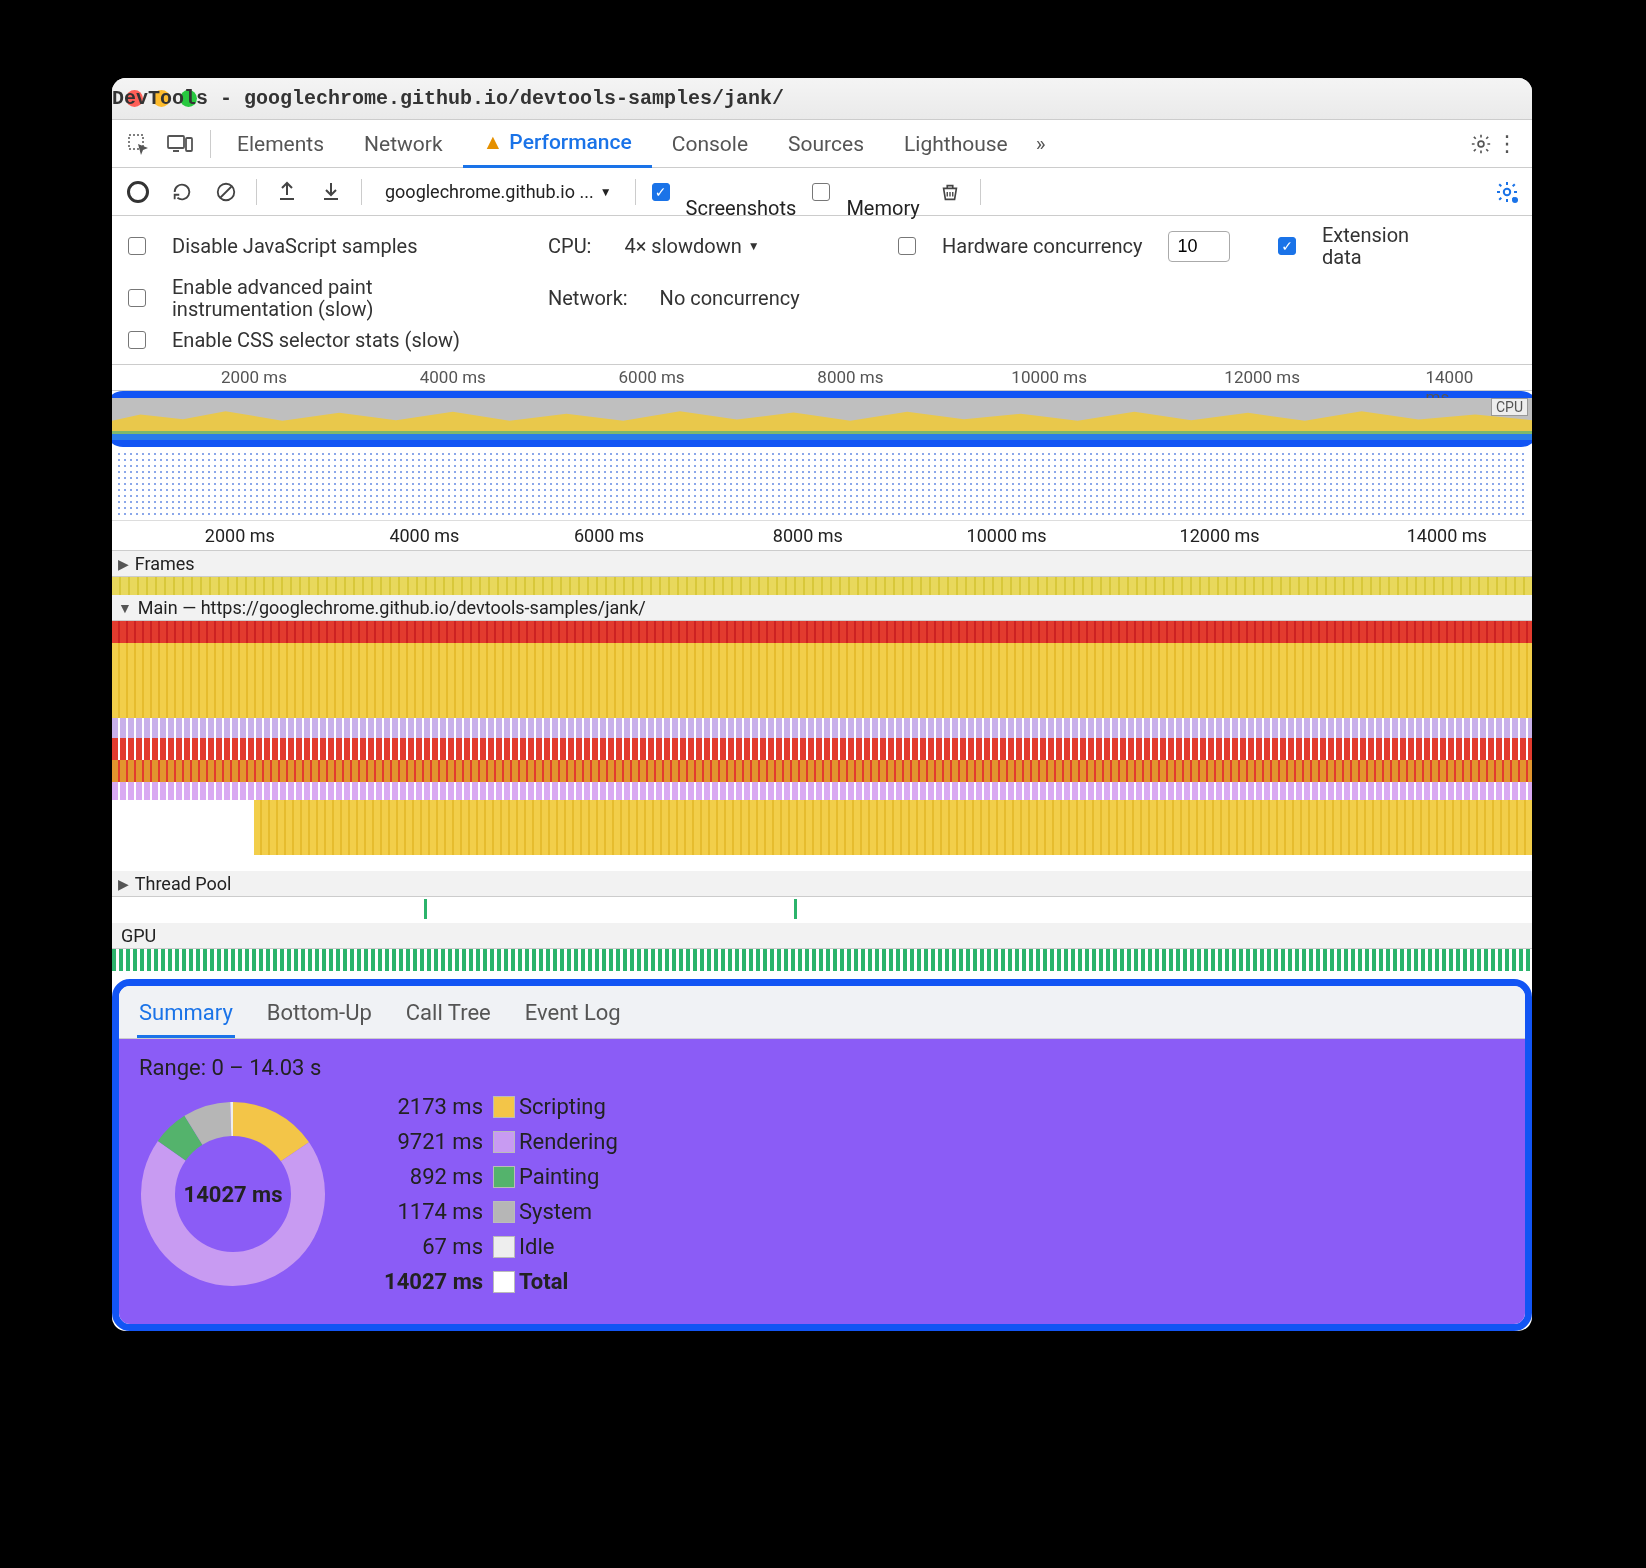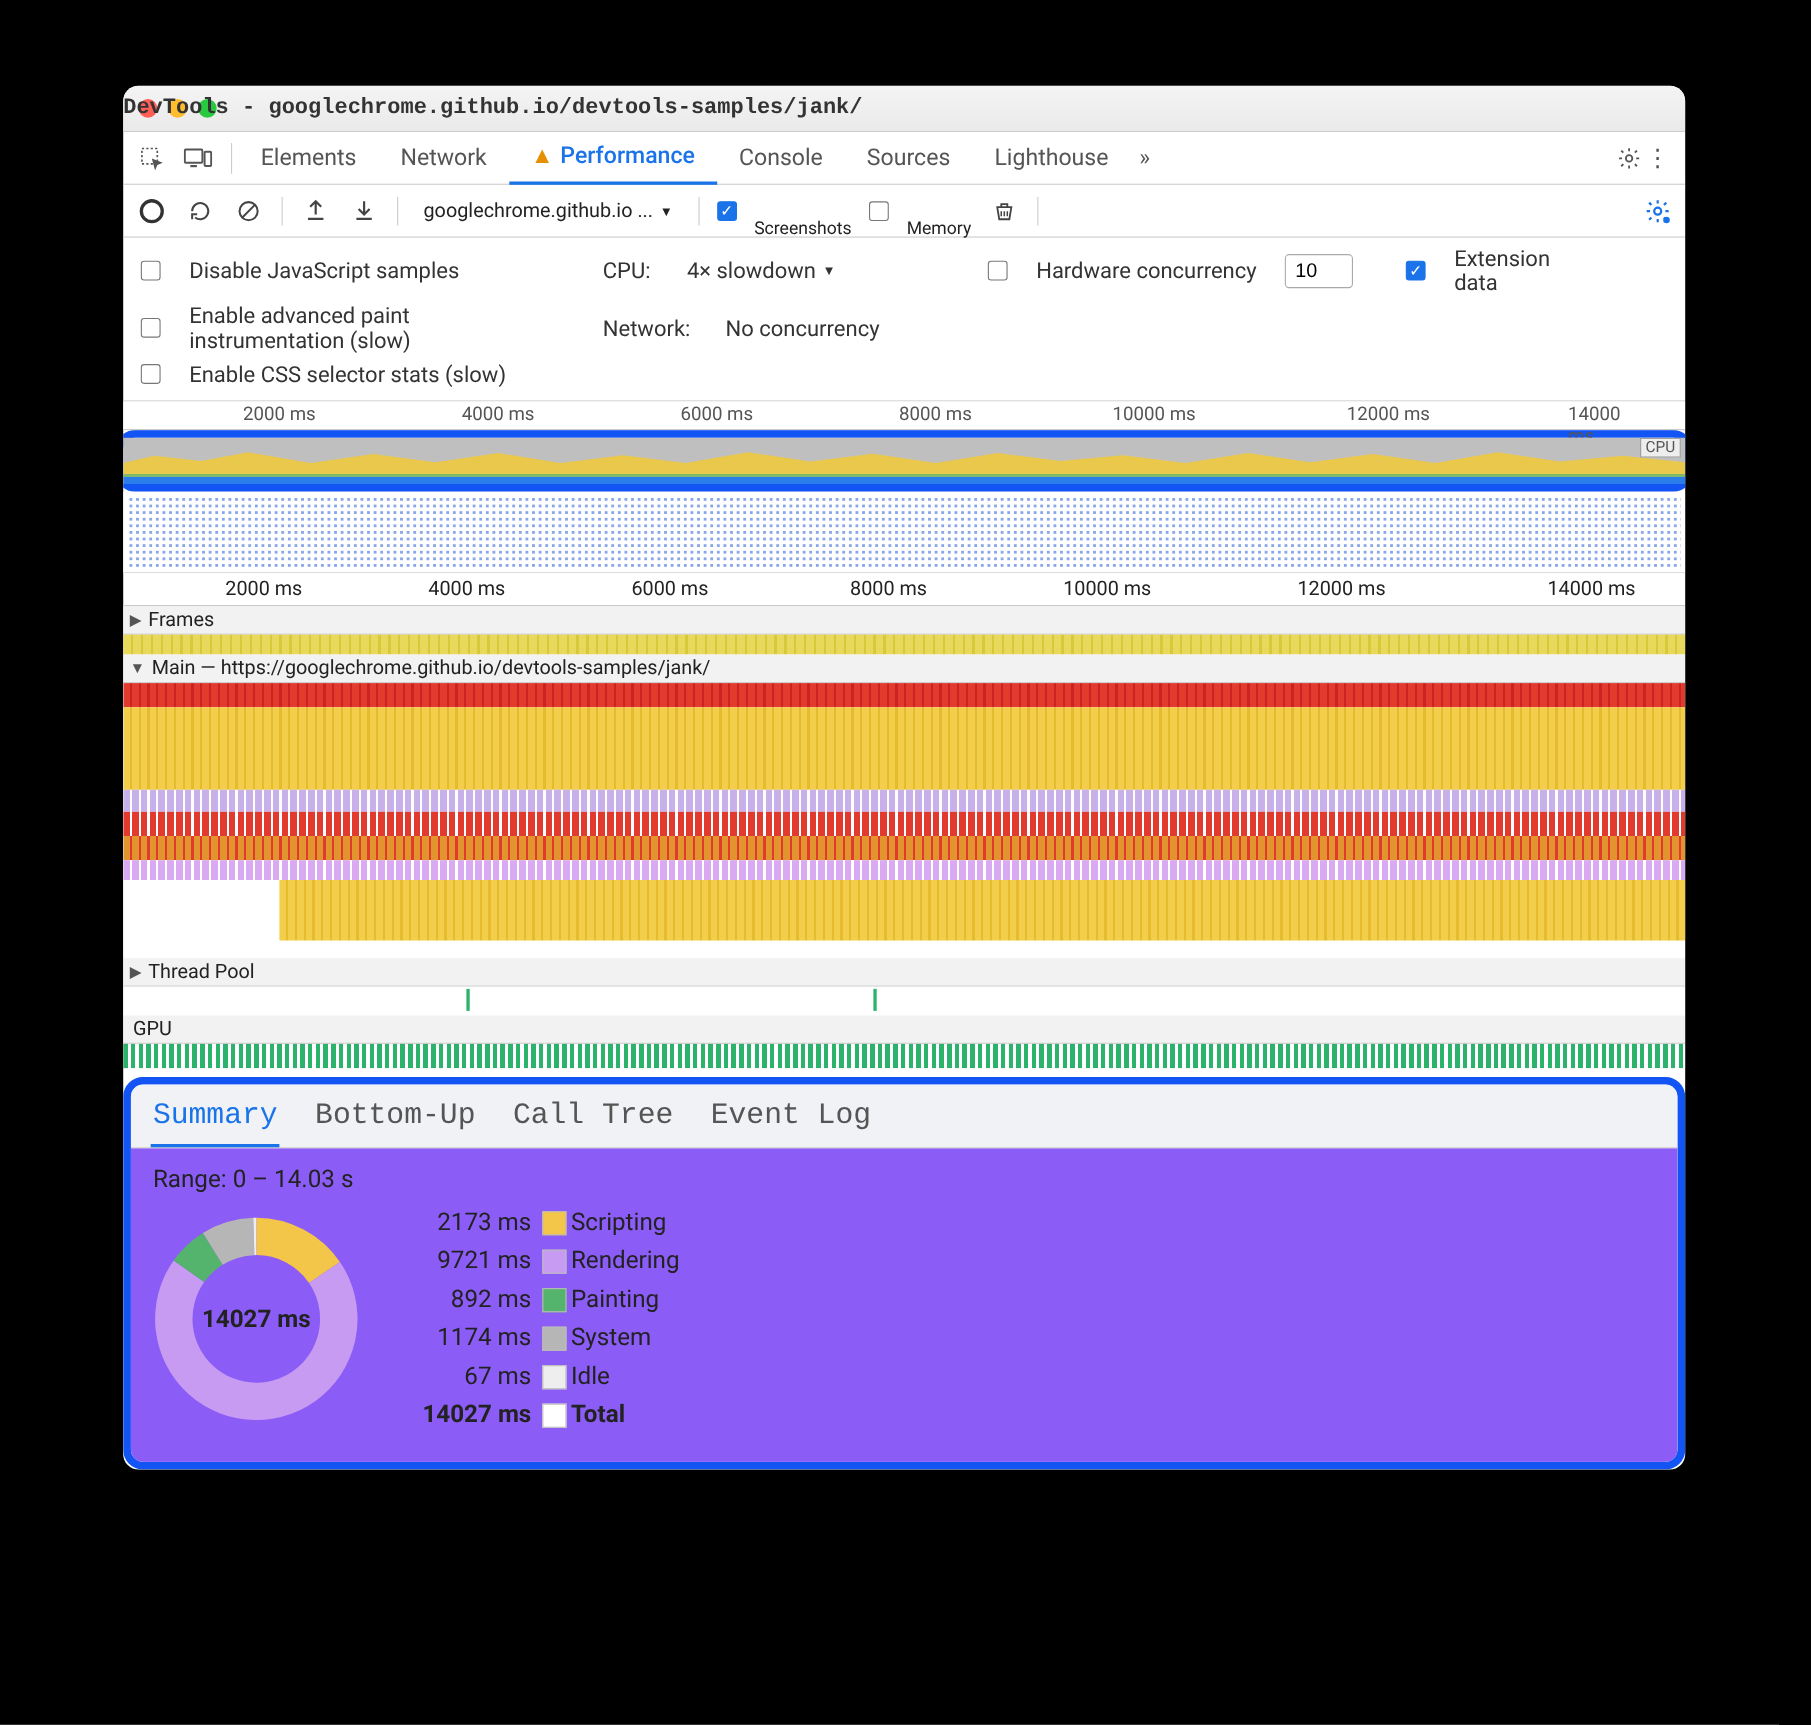--- a/index.html
+++ b/index.html
@@ -59,21 +59,21 @@
   }
   .pico{display:flex;align-items:center;justify-content:center;width:28px;height:28px;color:#444;}
   .record-circle{width:22px;height:22px;border-radius:50%;border:3px solid #333;}
   .record-circle .inner{width:10px;height:10px;border-radius:50%;background:#333;margin:2px auto;}
   .sep{width:1px;height:26px;background:#ccc;}
   .dropdown{display:flex;align-items:center;gap:6px;border:1px solid transparent;padding:3px 6px;}
   .dropdown .caret{font-size:12px;}
   .chk{width:18px;height:18px;border:1.5px solid #777;border-radius:3px;display:inline-flex;align-items:center;justify-content:center;flex:none;}
   .chk.checked{background:#1a73e8;border-color:#1a73e8;color:#fff;font-size:14px;}
   .gear-blue{color:#1a73e8;}
-  .perfbar .label{font-size:16px;margin-top:32px;}
+  .perfbar .label{font-size:20px;margin-top:32px;}
   
   .settings{
     border-bottom:1px solid #ccc;padding:8px 16px 12px 16px;
     display:grid;
     grid-template-columns: 400px 330px 360px 210px;
     row-gap:8px; column-gap:20px; align-items:center;
     font-size:20px;color:#333;
   }
   .setrow{display:flex;align-items:center;gap:26px;}
   .txtin{border:1px solid #aaa;border-radius:4px;padding:4px 8px;width:62px;font-size:18px;}
@@ -101,21 +101,21 @@
   .main-body{height:250px;position:relative;background:#fff;overflow:hidden;}
   .fl-row{position:absolute;left:0;right:0;height:22px;}
   .fl-stripe{background:repeating-linear-gradient(90deg,var(--c1) 0 6px,var(--c2) 6px 8px);}
   .threadpool-body{height:26px;background:#fff;position:relative;}
   .greenbar{position:absolute;top:2px;width:3px;height:20px;background:#2bb36b;}
   .gpu-body{height:22px;background:repeating-linear-gradient(90deg,#2bb36b 0 4px,#fff 4px 7px);}
   
   .bottom{margin:8px 0 0 0;}
   .bottom-wrap{border-radius:18px;overflow:hidden;}
   .btabs{display:flex;gap:30px;padding:8px 18px 0 18px;background:#f0f2f5;border-bottom:1px solid #ccc;}
-  .btab{font-size:27px;padding:6px 2px 10px 2px;color:#555;font-family:Liberation Mono, monospace;}
+  .btab{font-size:22px;padding:6px 2px 10px 2px;color:#555;}
   .btab.active{color:#1a73e8;border-bottom:3px solid #1a73e8;}
   .bcontent{background:#8b5cf6;padding:16px 20px 30px 20px;}
   .range{font-size:22px;margin-bottom:14px;}
   .summary-flex{display:flex;gap:50px;align-items:flex-start;}
   .donut{position:relative;width:200px;height:200px;margin-left:-6px;}
   .donut-center{position:absolute;inset:0;display:flex;align-items:center;justify-content:center;font-weight:700;font-size:22px;}
   .legend{display:grid;grid-template-columns:110px 26px 200px;row-gap:10px;align-items:center;font-size:22px;}
   .legend .val{text-align:right;padding-right:10px;}
   .legend .sw{width:22px;height:22px;border:1px solid #bbb;}
   svg{display:block;}

